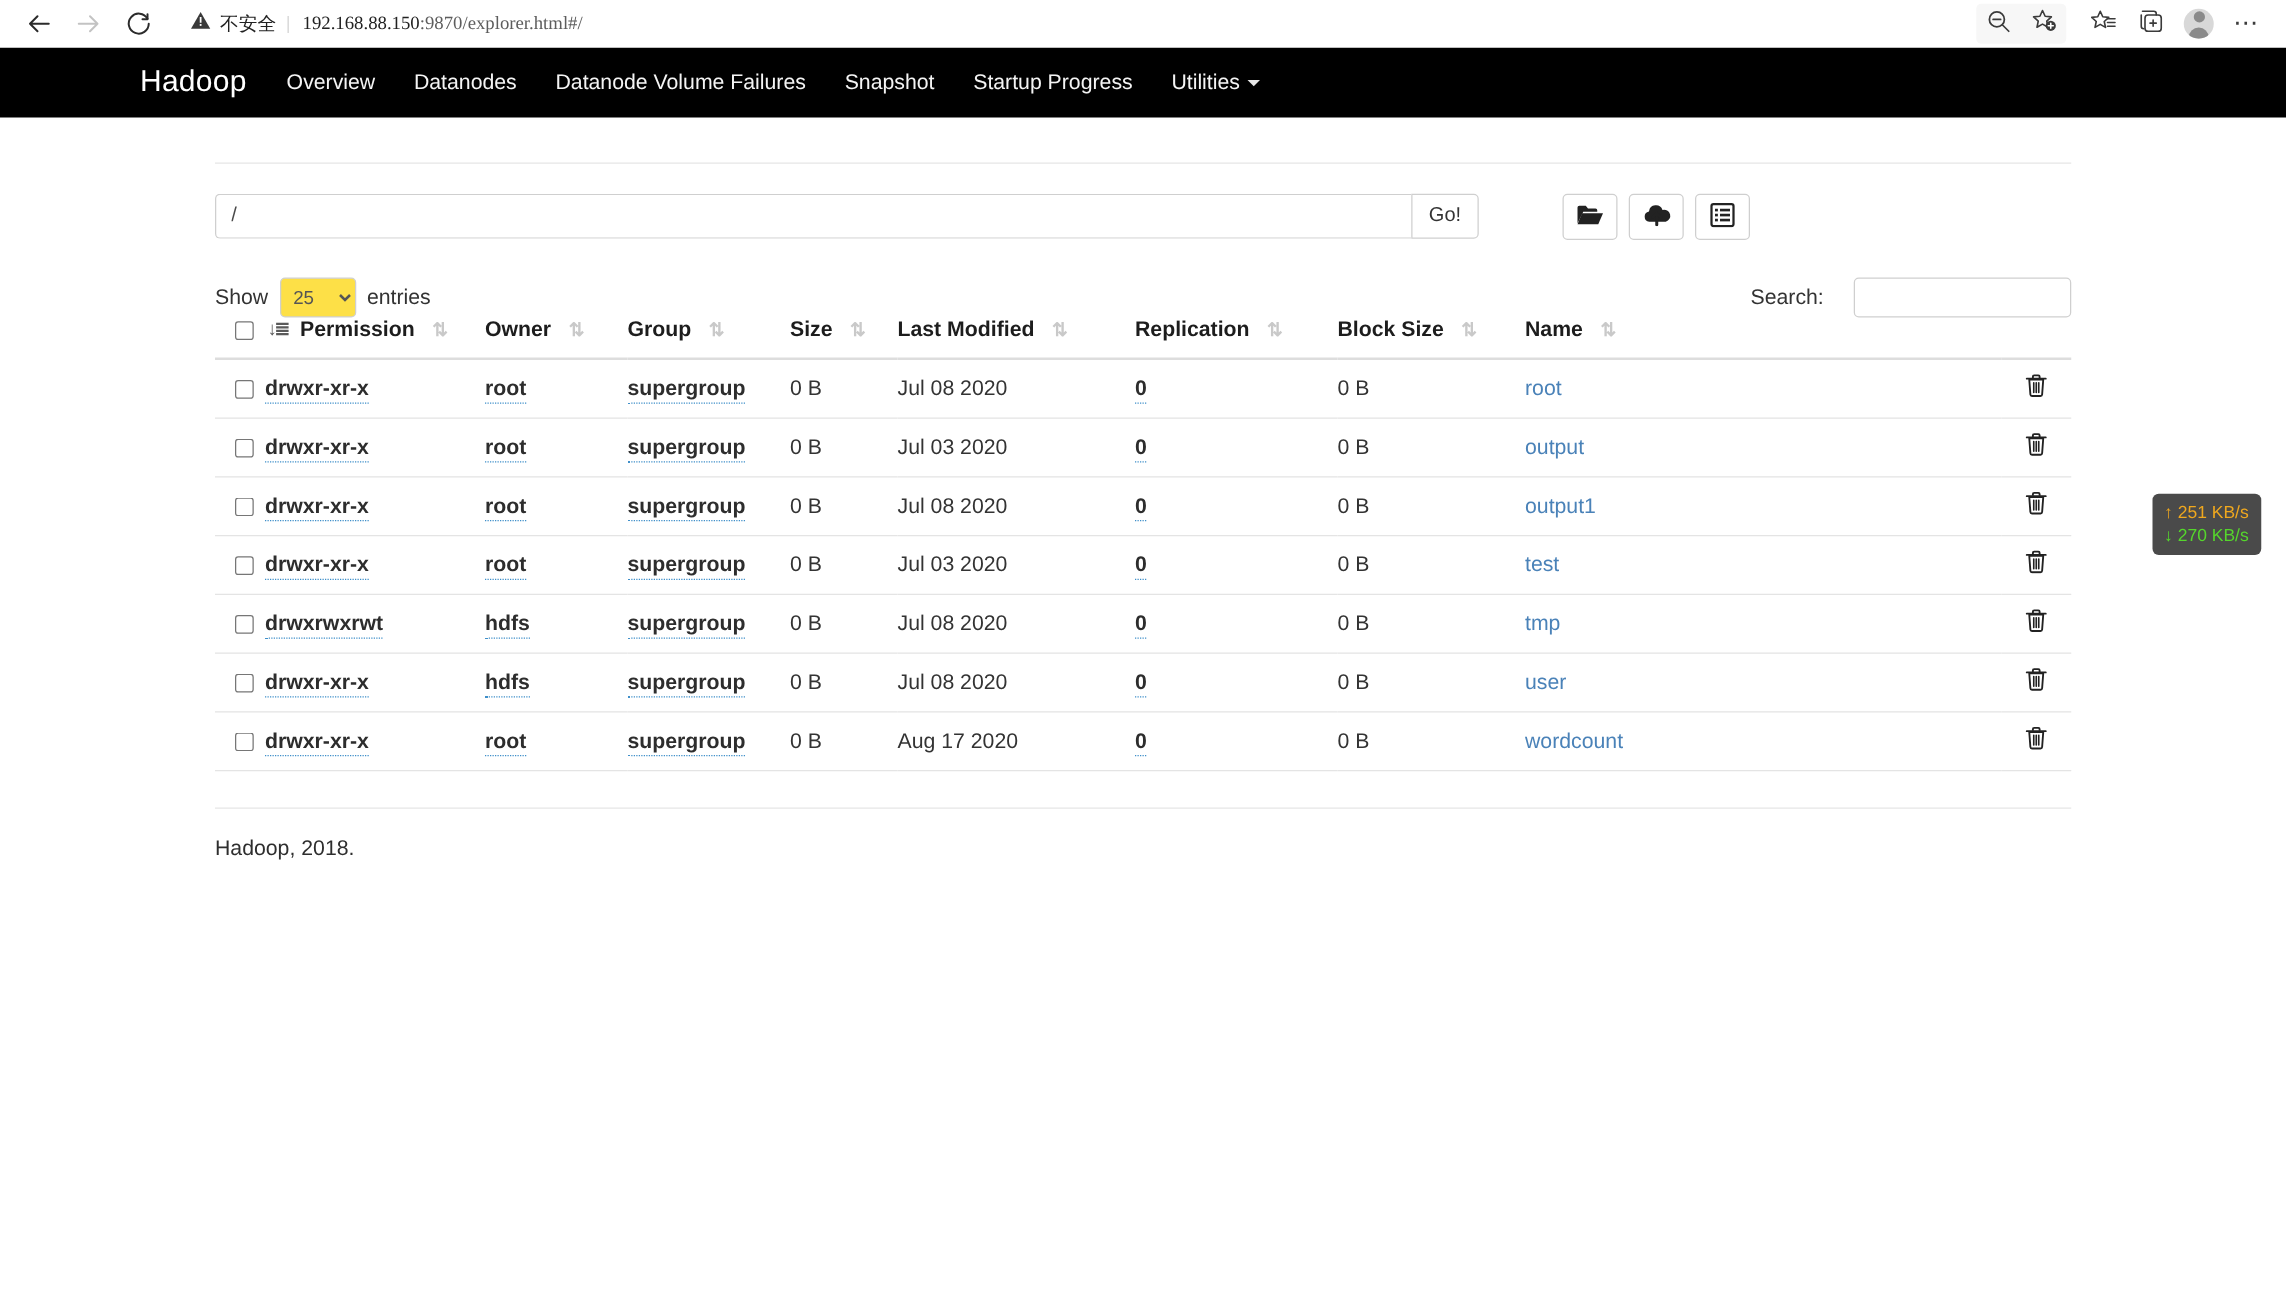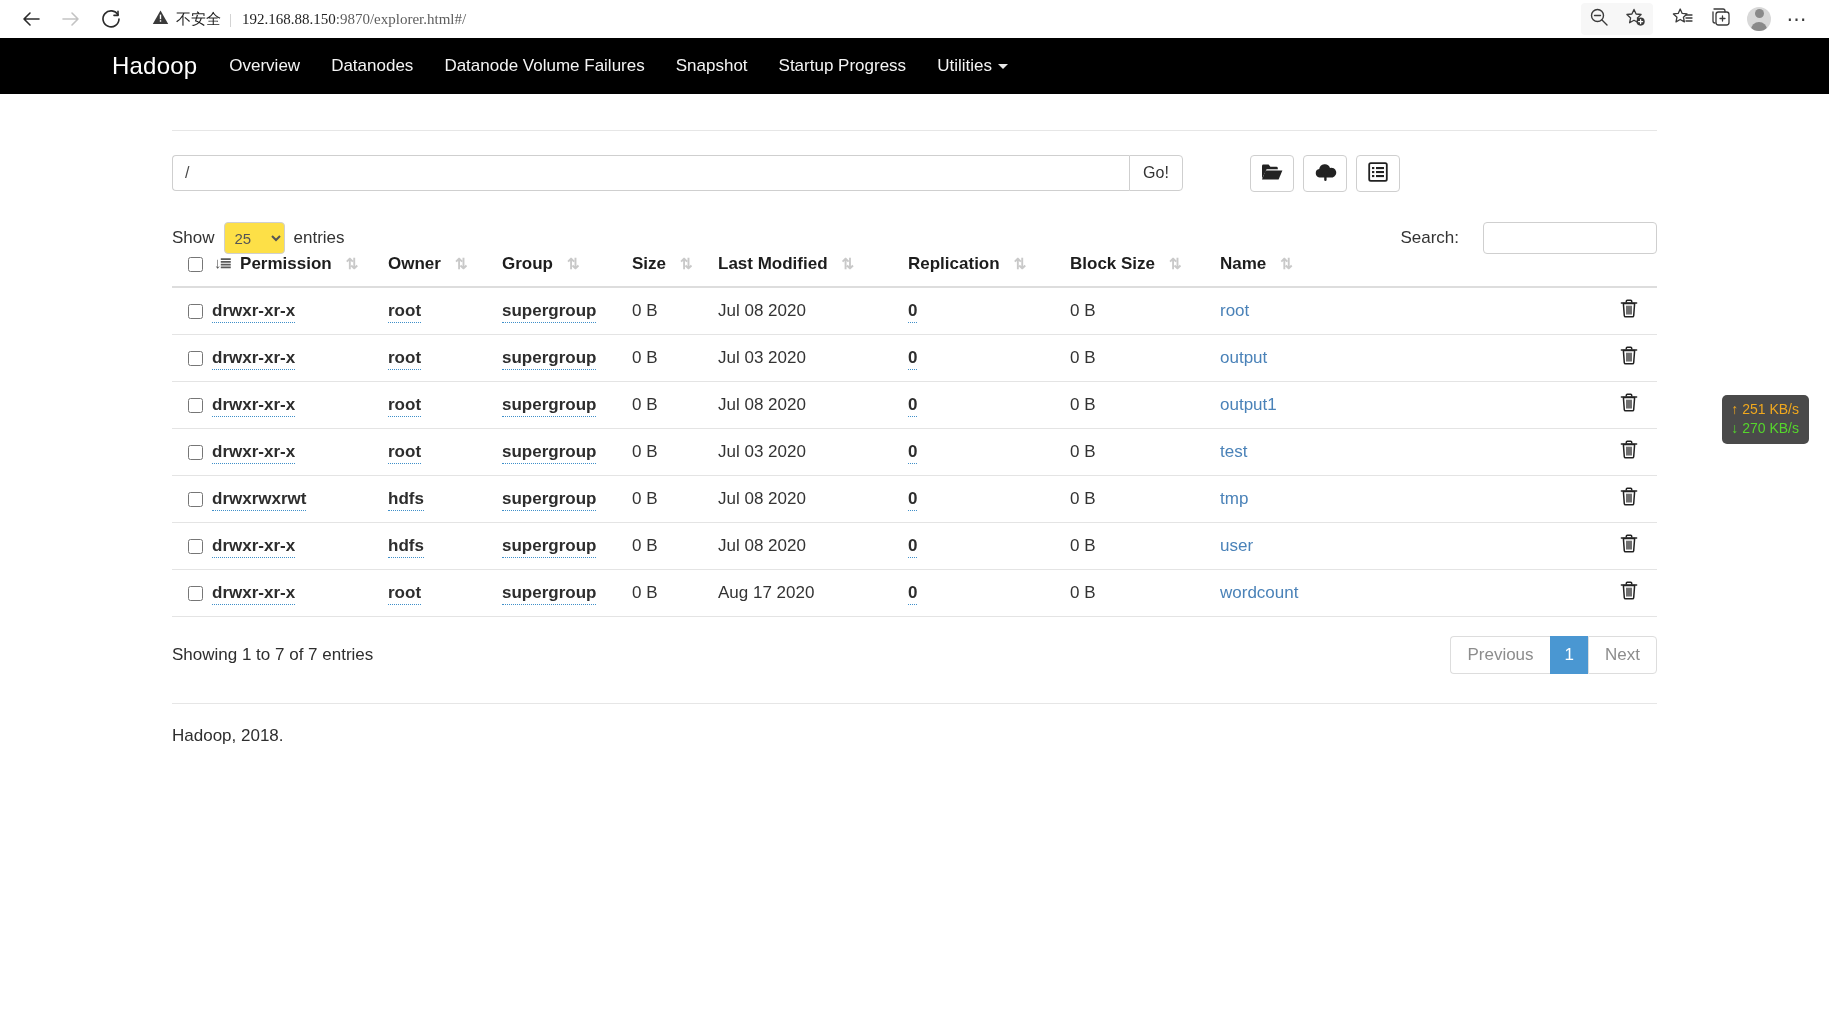--- a/index.html
+++ b/index.html
@@ -696,24 +696,16 @@
                   <path d="M1.4 3.9 H16.6" stroke="#222" stroke-width="1.5" stroke-linecap="round"></path>
                   <path d="M6.3 3.6 V2.3 A1 1 0 0 1 7.3 1.3 H10.7 A1 1 0 0 1 11.7 2.3 V3.6" stroke="#222" stroke-width="1.5" fill="none"></path>
                   <path d="M3.4 4.6 L4.3 16.6 A1.3 1.3 0 0 0 5.6 17.8 H12.4 A1.3 1.3 0 0 0 13.7 16.6 L14.6 4.6 Z" stroke="#222" stroke-width="1.5" fill="none" stroke-linejoin="round"></path>
                   <path d="M7 7.2 V15 M9 7.2 V15 M11 7.2 V15" stroke="#222" stroke-width="1.3" stroke-linecap="round"></path>
                 </svg></span>
             </button></td>
         </tr>
       </tbody>
   </table>
 
-  <div class="tbl-footer">
-    <div class="info-text">Showing 1 to 7 of 7 entries</div>
-    <div class="pagination">
-      <button class="pg-btn">Previous</button>
-      <button class="pg-btn current">1</button>
-      <button class="pg-btn">Next</button>
-    </div>
-  </div>
 
   <hr class="footer-rule">
   <div class="copyright">Hadoop, 2018.</div>
 </div>
 
 </body></html>

